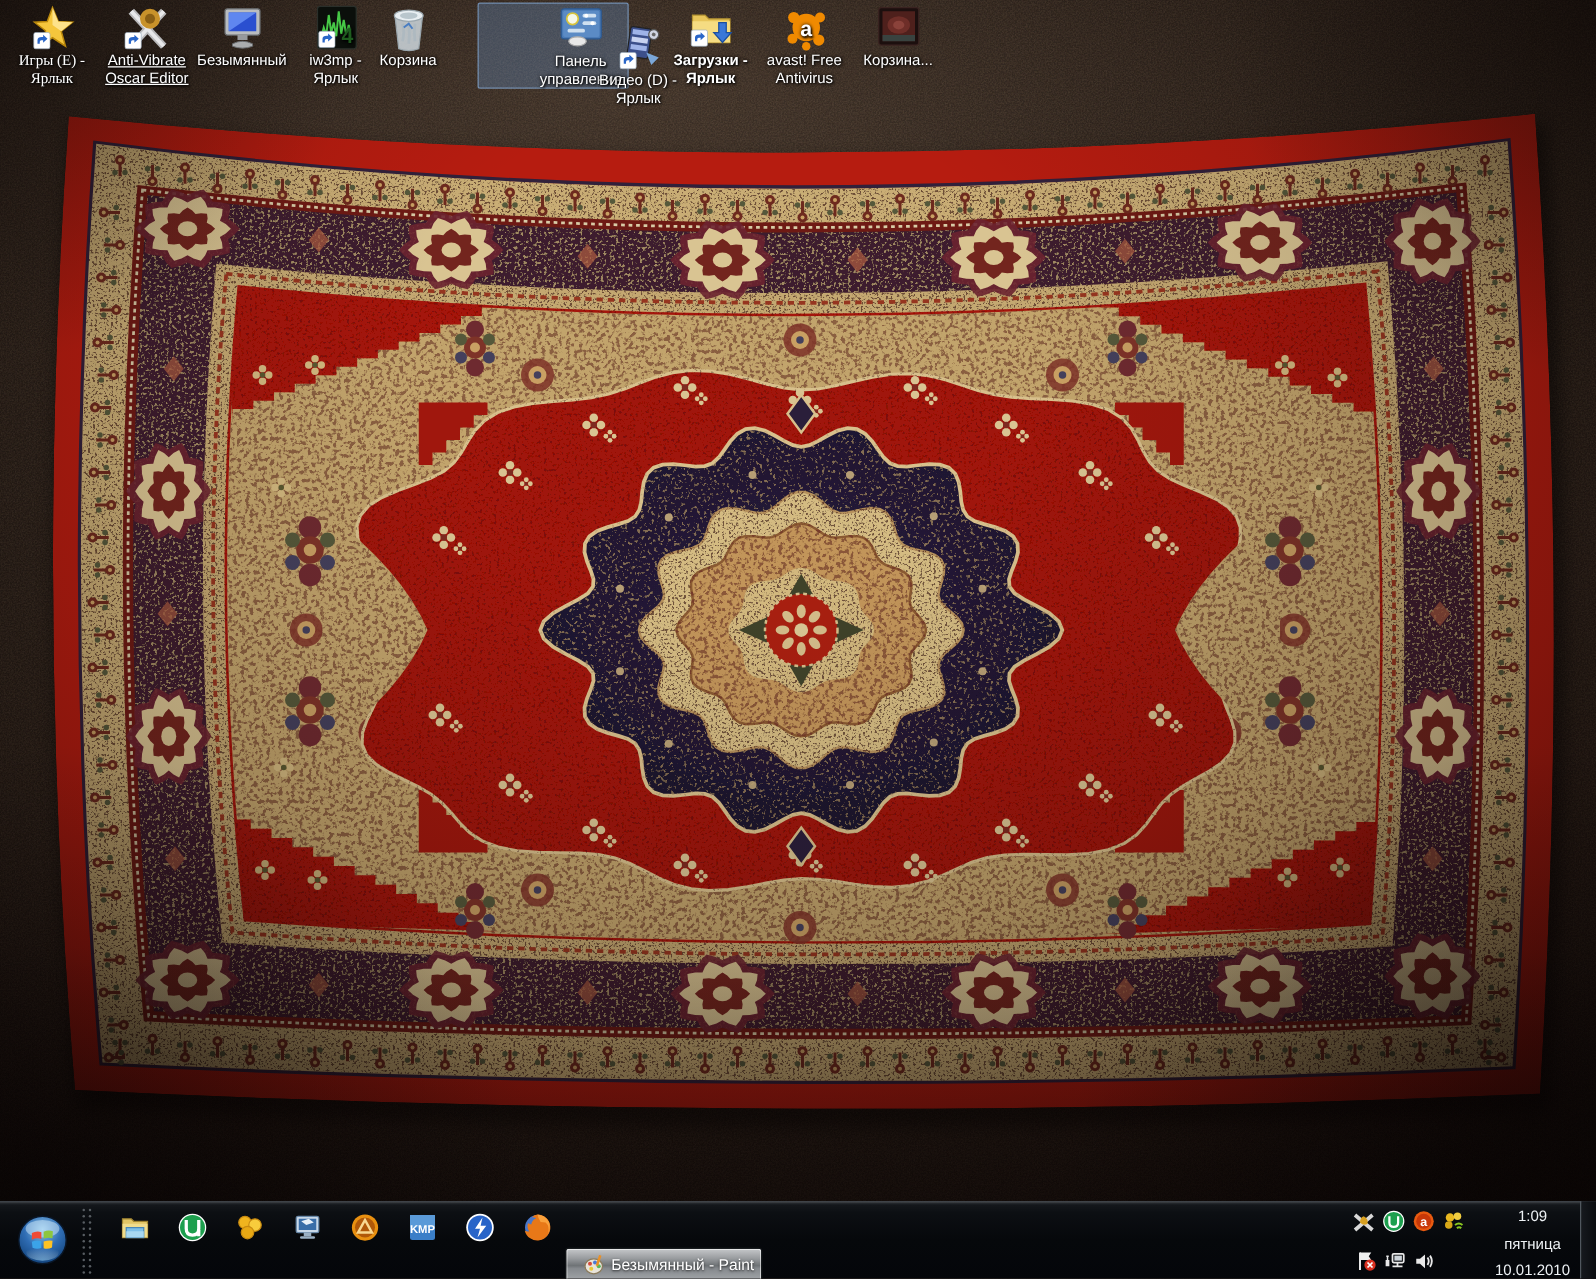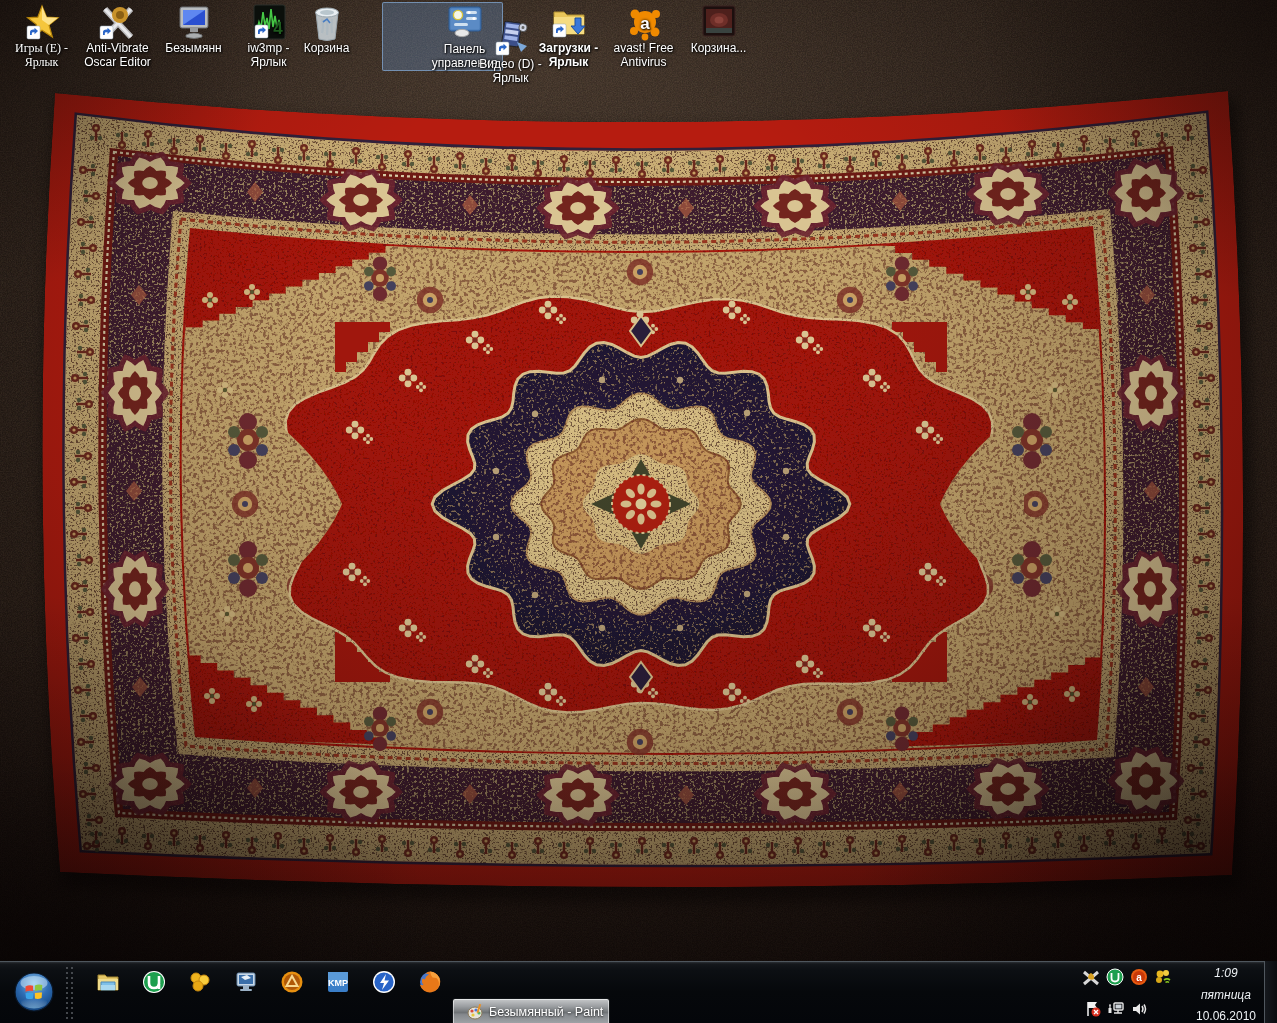--- a/index.html
+++ b/index.html
@@ -1803,21 +1803,21 @@
           <path d="M19 2 L23.6 13.2 L35 13.8 L26 21 L29.4 33 L19 26.2 L12 31 L13.4 20.6 L4.6 13.8 L14.8 13.2 Z" fill="#f5c63c" stroke="#b8860b" stroke-width="1.2"></path>
           <path d="M19 2 L23.6 13.2 L35 13.8 L26 21 L19 16 Z" fill="#fde28a"></path>
           <g transform="translate(4,22)">
             <rect x="0" y="0" width="13" height="13" rx="1.5" fill="#fff" stroke="#9ab" stroke-width="0.5"></rect>
             <path d="M3,9 L3,6 Q3,3.5 6.5,3.5 L7.5,3.5 L7.5,1.8 L11,5 L7.5,8.2 L7.5,6.2 L6,6.2 Q4.8,6.2 4.8,7.5 L4.8,9 Z" fill="#2a66c8"></path>
           </g>
         </svg>
       </div>
       <div>Игры (E) -<br>Ярлык</div>
     </div>
-<div class="dicon" style="left:80px;top:2px;">
+<div class="dicon" style="left:80px;top:2px;text-decoration:underline;">
       <div class="ic">
         <svg width="40" height="38" viewBox="0 0 40 38">
           <path d="M7 5 L33 33 M33 5 L7 33" stroke="#b9b9bb" stroke-width="6"></path>
           <path d="M7 5 L33 33 M33 5 L7 33" stroke="#e8e8ea" stroke-width="3"></path>
           <circle cx="22" cy="11" r="8" fill="#c8922a"></circle>
           <circle cx="22" cy="11" r="4" fill="#8a5f14"></circle>
           <g transform="translate(2,22)">
             <rect x="0" y="0" width="13" height="13" rx="1.5" fill="#fff" stroke="#9ab" stroke-width="0.5"></rect>
             <path d="M3,9 L3,6 Q3,3.5 6.5,3.5 L7.5,3.5 L7.5,1.8 L11,5 L7.5,8.2 L7.5,6.2 L6,6.2 Q4.8,6.2 4.8,7.5 L4.8,9 Z" fill="#2a66c8"></path>
           </g>
@@ -1828,21 +1828,21 @@
 <div class="dicon" style="left:156px;top:2px;">
       <div class="ic">
         <svg width="40" height="38" viewBox="0 0 40 38">
           <rect x="6" y="3" width="28" height="21" rx="2" fill="#b9bcbf" stroke="#6a6d70" stroke-width="1"></rect>
           <rect x="9" y="6" width="22" height="15" fill="#2a4fd0"></rect>
           <path d="M9 6 L31 6 L9 21 Z" fill="#5f87f0"></path>
           <rect x="16" y="24" width="8" height="4" fill="#97999c"></rect>
           <path d="M12 31 Q20 27 28 31 L28 33 Q20 36 12 33 Z" fill="#aaadaf" stroke="#6a6d70" stroke-width="0.8"></path>
         </svg>
       </div>
-      <div>Безымянн</div>
+      <div>Безымянный</div>
     </div>
 <div class="dicon" style="left:231px;top:2px;">
       <div class="ic">
         <svg width="40" height="38" viewBox="0 0 40 38">
           <rect x="5" y="1" width="31" height="34" rx="2" fill="#0b0f0b" stroke="#2a2f2a"></rect>
           <path d="M8 26 L10 18 L12 24 L14 8 L16 22 L18 14 L20 25 L22 5 L24 23 L26 12 L28 24 L30 16 L32 26" stroke="#46c846" stroke-width="1.6" fill="none"></path>
           <text x="29" y="30" font-size="17" font-weight="bold" fill="#1e5c1e" text-anchor="middle" font-family="Liberation Sans">4</text>
           <g transform="translate(6,21)">
             <rect x="0" y="0" width="13" height="13" rx="1.5" fill="#fff" stroke="#9ab" stroke-width="0.5"></rect>
             <path d="M3,9 L3,6 Q3,3.5 6.5,3.5 L7.5,3.5 L7.5,1.8 L11,5 L7.5,8.2 L7.5,6.2 L6,6.2 Q4.8,6.2 4.8,7.5 L4.8,9 Z" fill="#2a66c8"></path>
@@ -2075,16 +2075,16 @@
       <rect x="7" y="3" width="9" height="7" rx="1" fill="none" stroke="#e8e8e8" stroke-width="1.4"></rect>
       <rect x="8.5" y="4.5" width="6" height="4" fill="#cdd4da"></rect>
       <path d="M11 10 L11 13 M7 13 L15 13" stroke="#e8e8e8" stroke-width="1.4"></path>
       <path d="M3 8 L3 5 M2 5 L4 5" stroke="#e8e8e8" stroke-width="1.2"></path>
       <rect x="1.5" y="8" width="3" height="5" fill="#e8e8e8"></rect>
     </svg>
     <svg style="position:absolute;left:1130px;top:1000px" width="18" height="18" viewBox="0 0 18 18">
       <path d="M3 7 L6 7 L10 3.5 L10 14.5 L6 11 L3 11 Z" fill="#e8e8e8"></path>
       <path d="M12 6 Q14 9 12 12 M14 4.5 Q17 9 14 13.5" stroke="#e8e8e8" stroke-width="1.5" fill="none"></path>
     </svg>
-    <div class="clock" style="top:966px;left:1186px;width:80px;font-style:italic;">1:09</div>
-<div class="clock" style="top:988px;left:1186px;width:80px;font-style:italic;">пятница</div>
-<div class="clock" style="top:1009px;left:1186px;width:80px;">10.06.2010</div>
+    <div class="clock" style="top:966px;left:1186px;width:80px;">1:09</div>
+<div class="clock" style="top:988px;left:1186px;width:80px;">пятница</div>
+<div class="clock" style="top:1009px;left:1186px;width:80px;">10.01.2010</div>
     <div id="showdesk" style="top:961px;height:62px;"></div>
   </div>
 </body></html>

